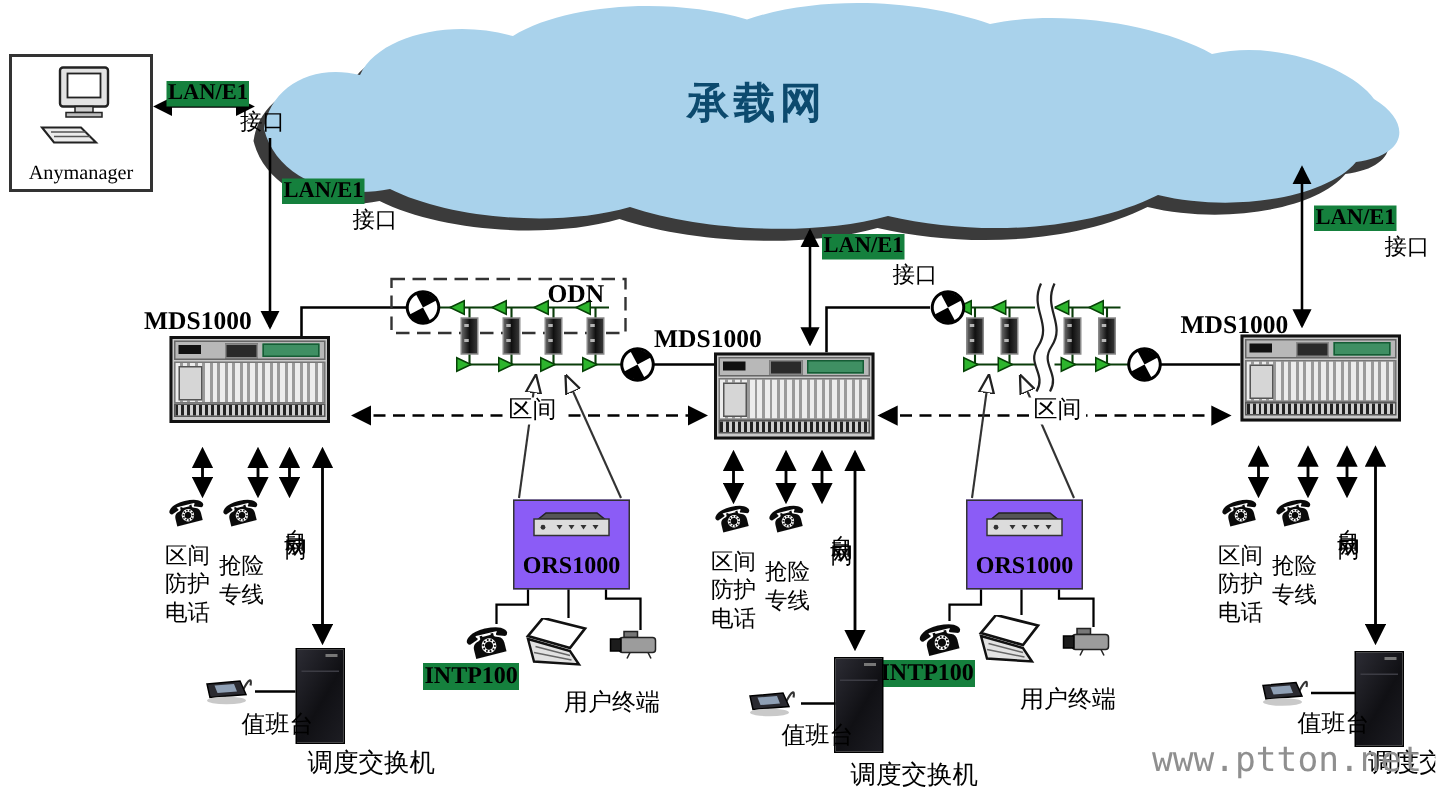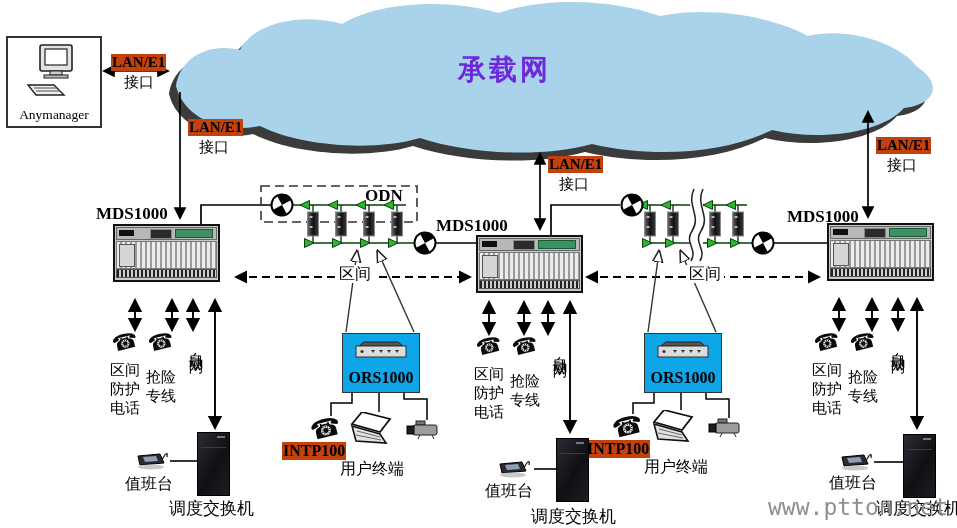--- a/index.html
+++ b/index.html
@@ -4,23 +4,23 @@
 <style>
   :root{
     --cloud:#a9d2eb; --cloud-shadow:#3b3b3b; --green:#2db52d;
     --lcd:#3f8f63; --wm:#8f8f8f; --ink:#000;
   }
   html,body{margin:0;padding:0;background:#fff;}
   #stage{position:relative;width:957px;height:528px;background:#fff;overflow:hidden;
          font-family:"Liberation Serif","DejaVu Serif",serif;color:var(--ink);}
   #wires{position:absolute;left:0;top:0;z-index:1;}
   .lbl{position:absolute;z-index:3;white-space:nowrap;line-height:1.15;}
-  .en{font-weight:bold;font-size:15px;background:#c2410c;padding:0 1px;}
-  .cn{font-size:15px;}
-  .big-title{font-size:28px;font-weight:bold;color:#6d28d9;letter-spacing:3px;z-index:3;}
+  .en{font-weight:bold;font-size:15px;background:#15803d;padding:0 1px;}
+  .cn{font-size:15px;margin-left:36px;}
+  .big-title{font-size:28px;font-weight:bold;color:#0c4a6e;letter-spacing:3px;z-index:3;}
   .dev-title{font-weight:bold;font-size:17px;background:transparent;}
   .sec{font-size:16px;background:#fff;padding:0 3px;z-index:2;}
   .odn-lbl{font-weight:bold;font-size:17px;z-index:3;}
   .wm{position:absolute;z-index:6;font-family:"DejaVu Sans Mono","Liberation Mono",monospace;
       font-size:23px;color:var(--wm);letter-spacing:0;}
   
   .frame{position:absolute;left:6px;top:36px;width:92px;height:88px;border:2px solid #333;
          background:#fff;z-index:3;}
   .frame .cap{position:absolute;left:0;right:0;bottom:3px;text-align:center;
               font-weight:normal;font-size:13.5px;}
@@ -31,21 +31,21 @@
   .mds-top{position:relative;height:13px;margin:1px;background:#b8b8b8;border:1px solid #666;box-sizing:border-box;}
   .m-b1{position:absolute;left:2px;top:2px;width:15px;height:6px;background:#111;}
   .m-b2{position:absolute;left:33px;top:1px;width:20px;height:8px;background:#2a2a2a;border:1px solid #888;}
   .m-lcd{position:absolute;right:3px;top:1px;width:36px;height:7px;background:var(--lcd);border:1px solid #155c35;}
   .mds-body{position:relative;height:28px;margin:0 1px;box-sizing:border-box;border:1px solid #777;
             background:repeating-linear-gradient(90deg,#ececec 0 3px,#9a9a9a 3px 5px);}
   .m-col{position:absolute;left:2px;top:2px;width:14px;height:21px;background:#d6d6d6;border:1px solid #555;}
   .mds-foot{height:9px;margin:0 1px;box-sizing:border-box;border:1px solid #555;
             background:repeating-linear-gradient(90deg,#222 0 2px,#cfcfcf 2px 4px);}
   
-  .ors{position:absolute;width:76px;height:58px;border:1.5px solid #333;background:#0ea5e9;z-index:3;}
+  .ors{position:absolute;width:76px;height:58px;border:1.5px solid #333;background:#8b5cf6;z-index:3;}
   .ors .cap{position:absolute;left:0;right:0;bottom:5px;text-align:center;font-weight:bold;font-size:16px;}
   .ors svg{position:absolute;left:10px;top:7px;}
   
   .tower{position:absolute;width:31px;height:62px;border:1px solid #000;z-index:3;
          background:linear-gradient(120deg,#2c2c34 0%,#101014 55%,#1d1d23 100%);}
   .tower i{position:absolute;right:4px;top:3px;width:8px;height:2px;background:#777;}
   .tower b{position:absolute;left:3px;top:14px;right:3px;height:1px;background:#3c3c44;}
   
   .ph{position:absolute;z-index:3;font-family:"DejaVu Sans",sans-serif;font-size:21px;
       transform:rotate(-14deg);color:#0a0a0a;}

